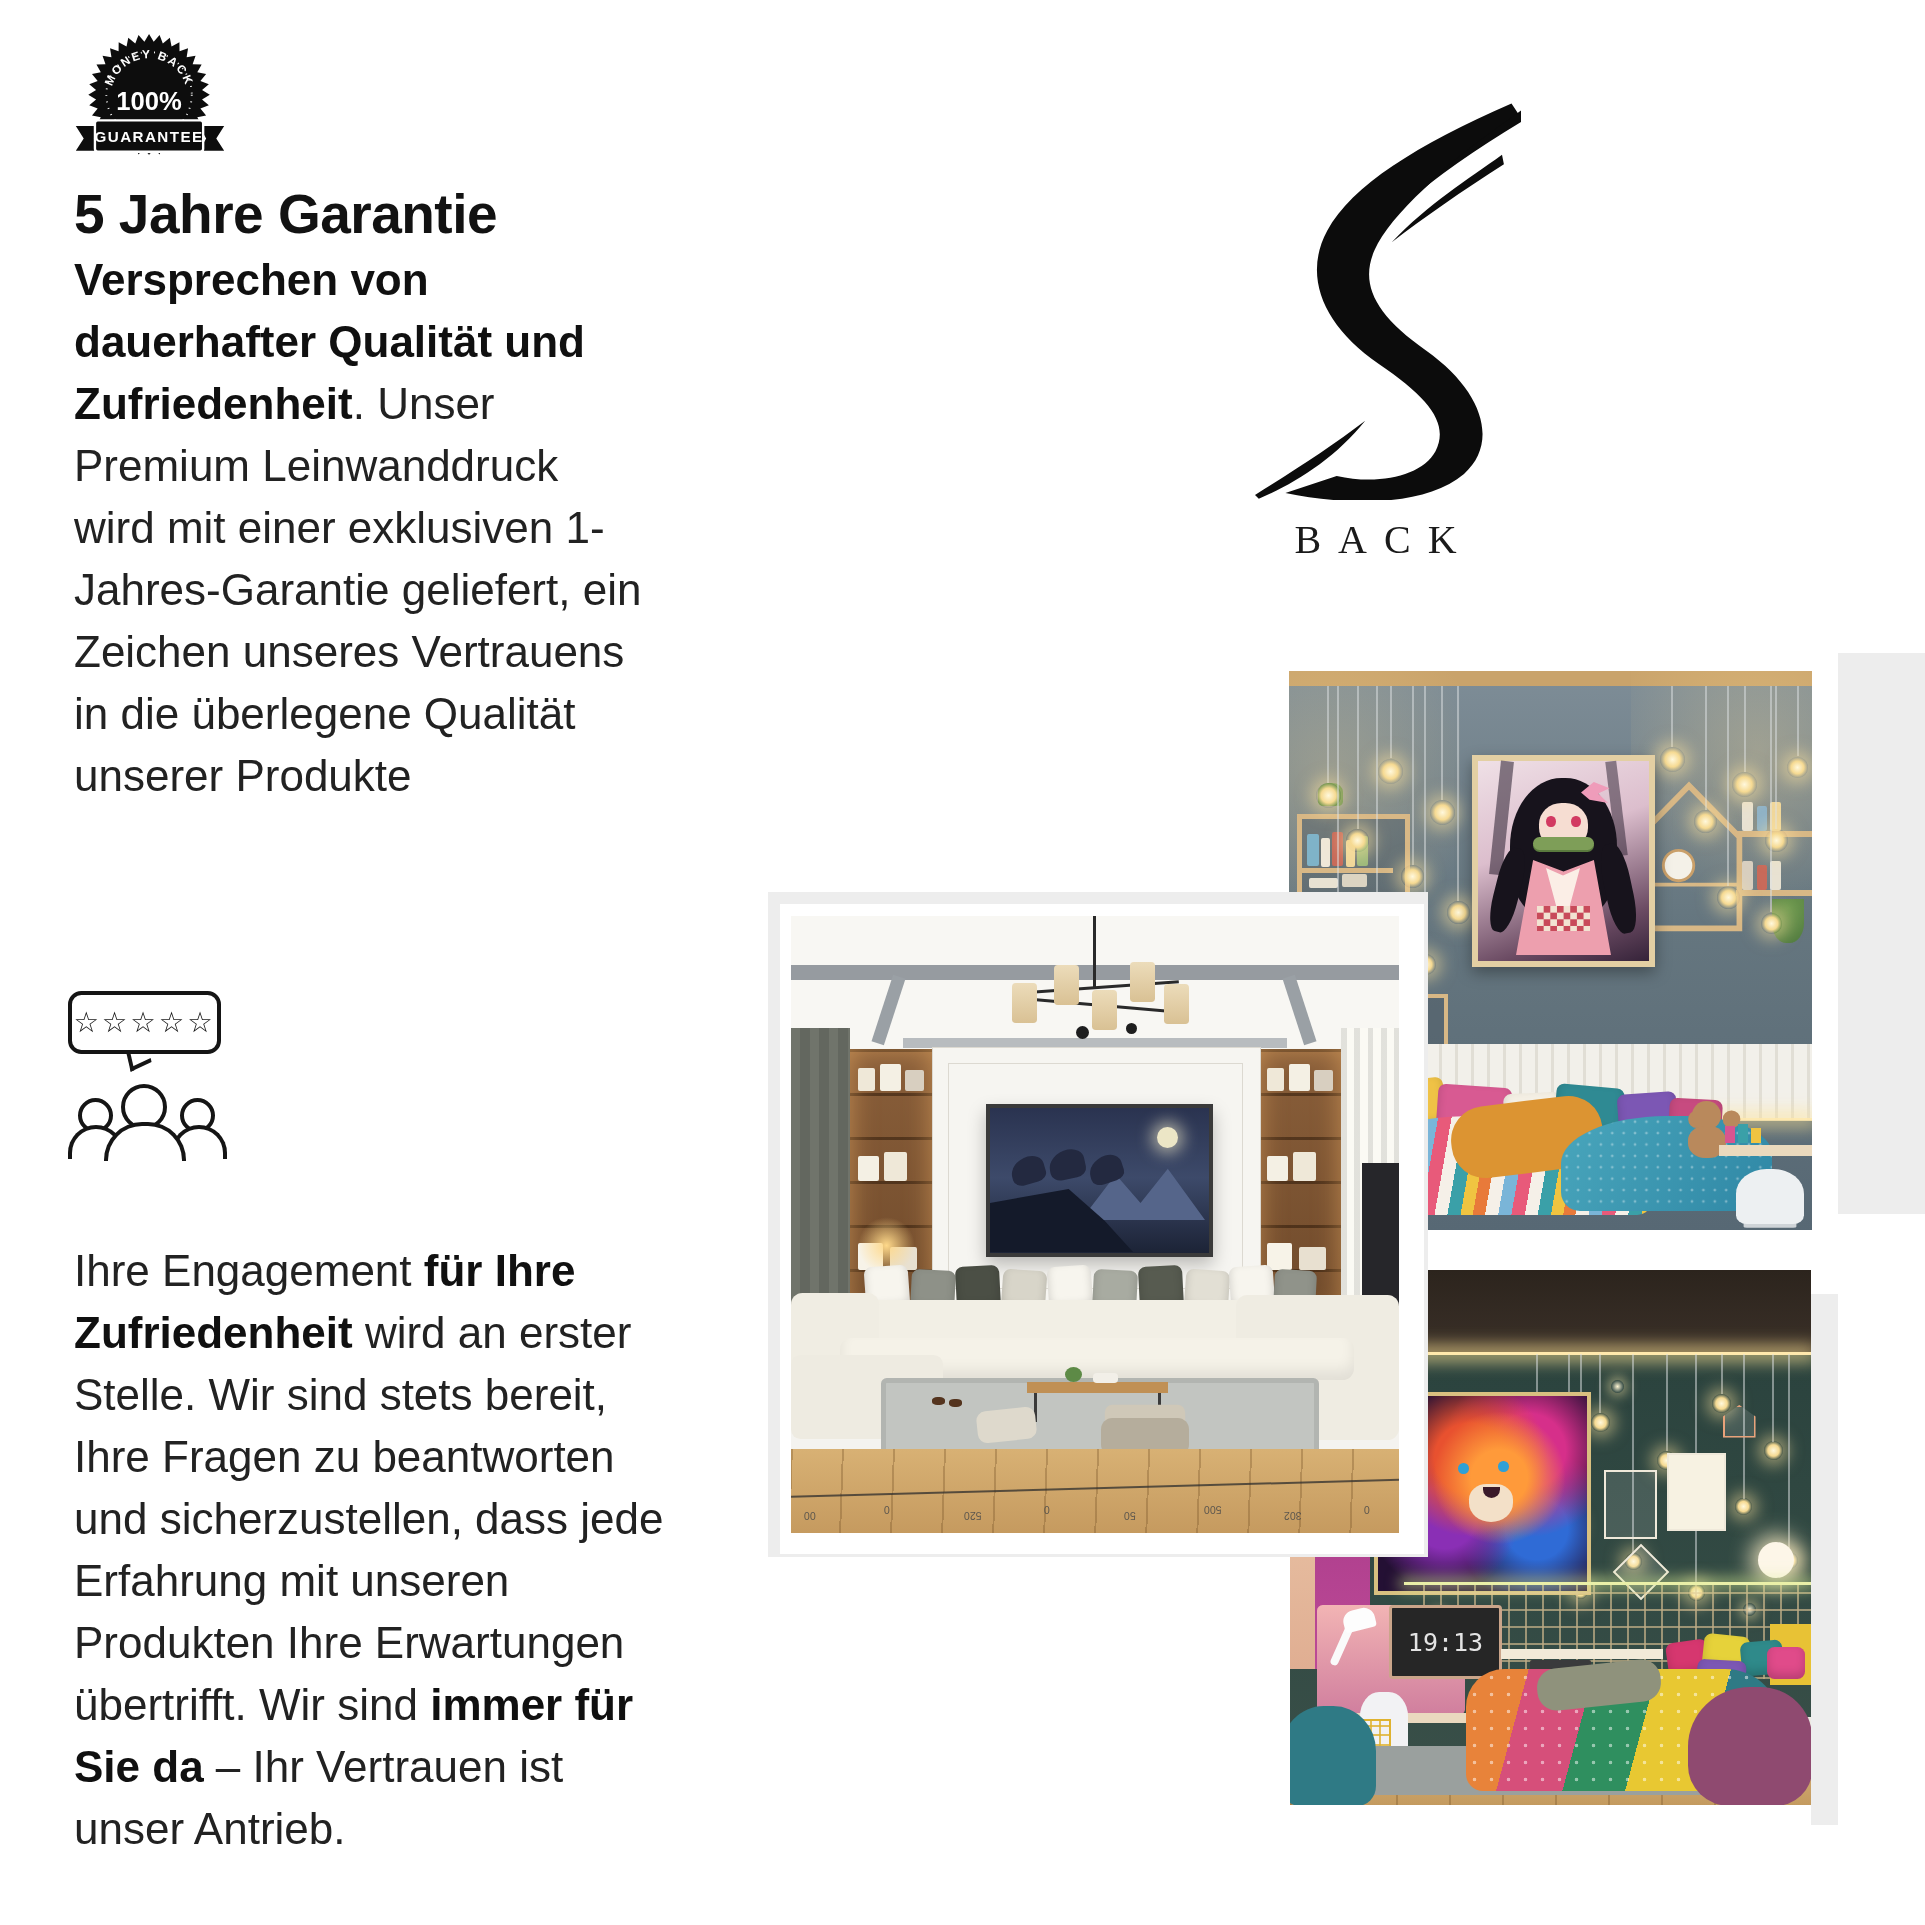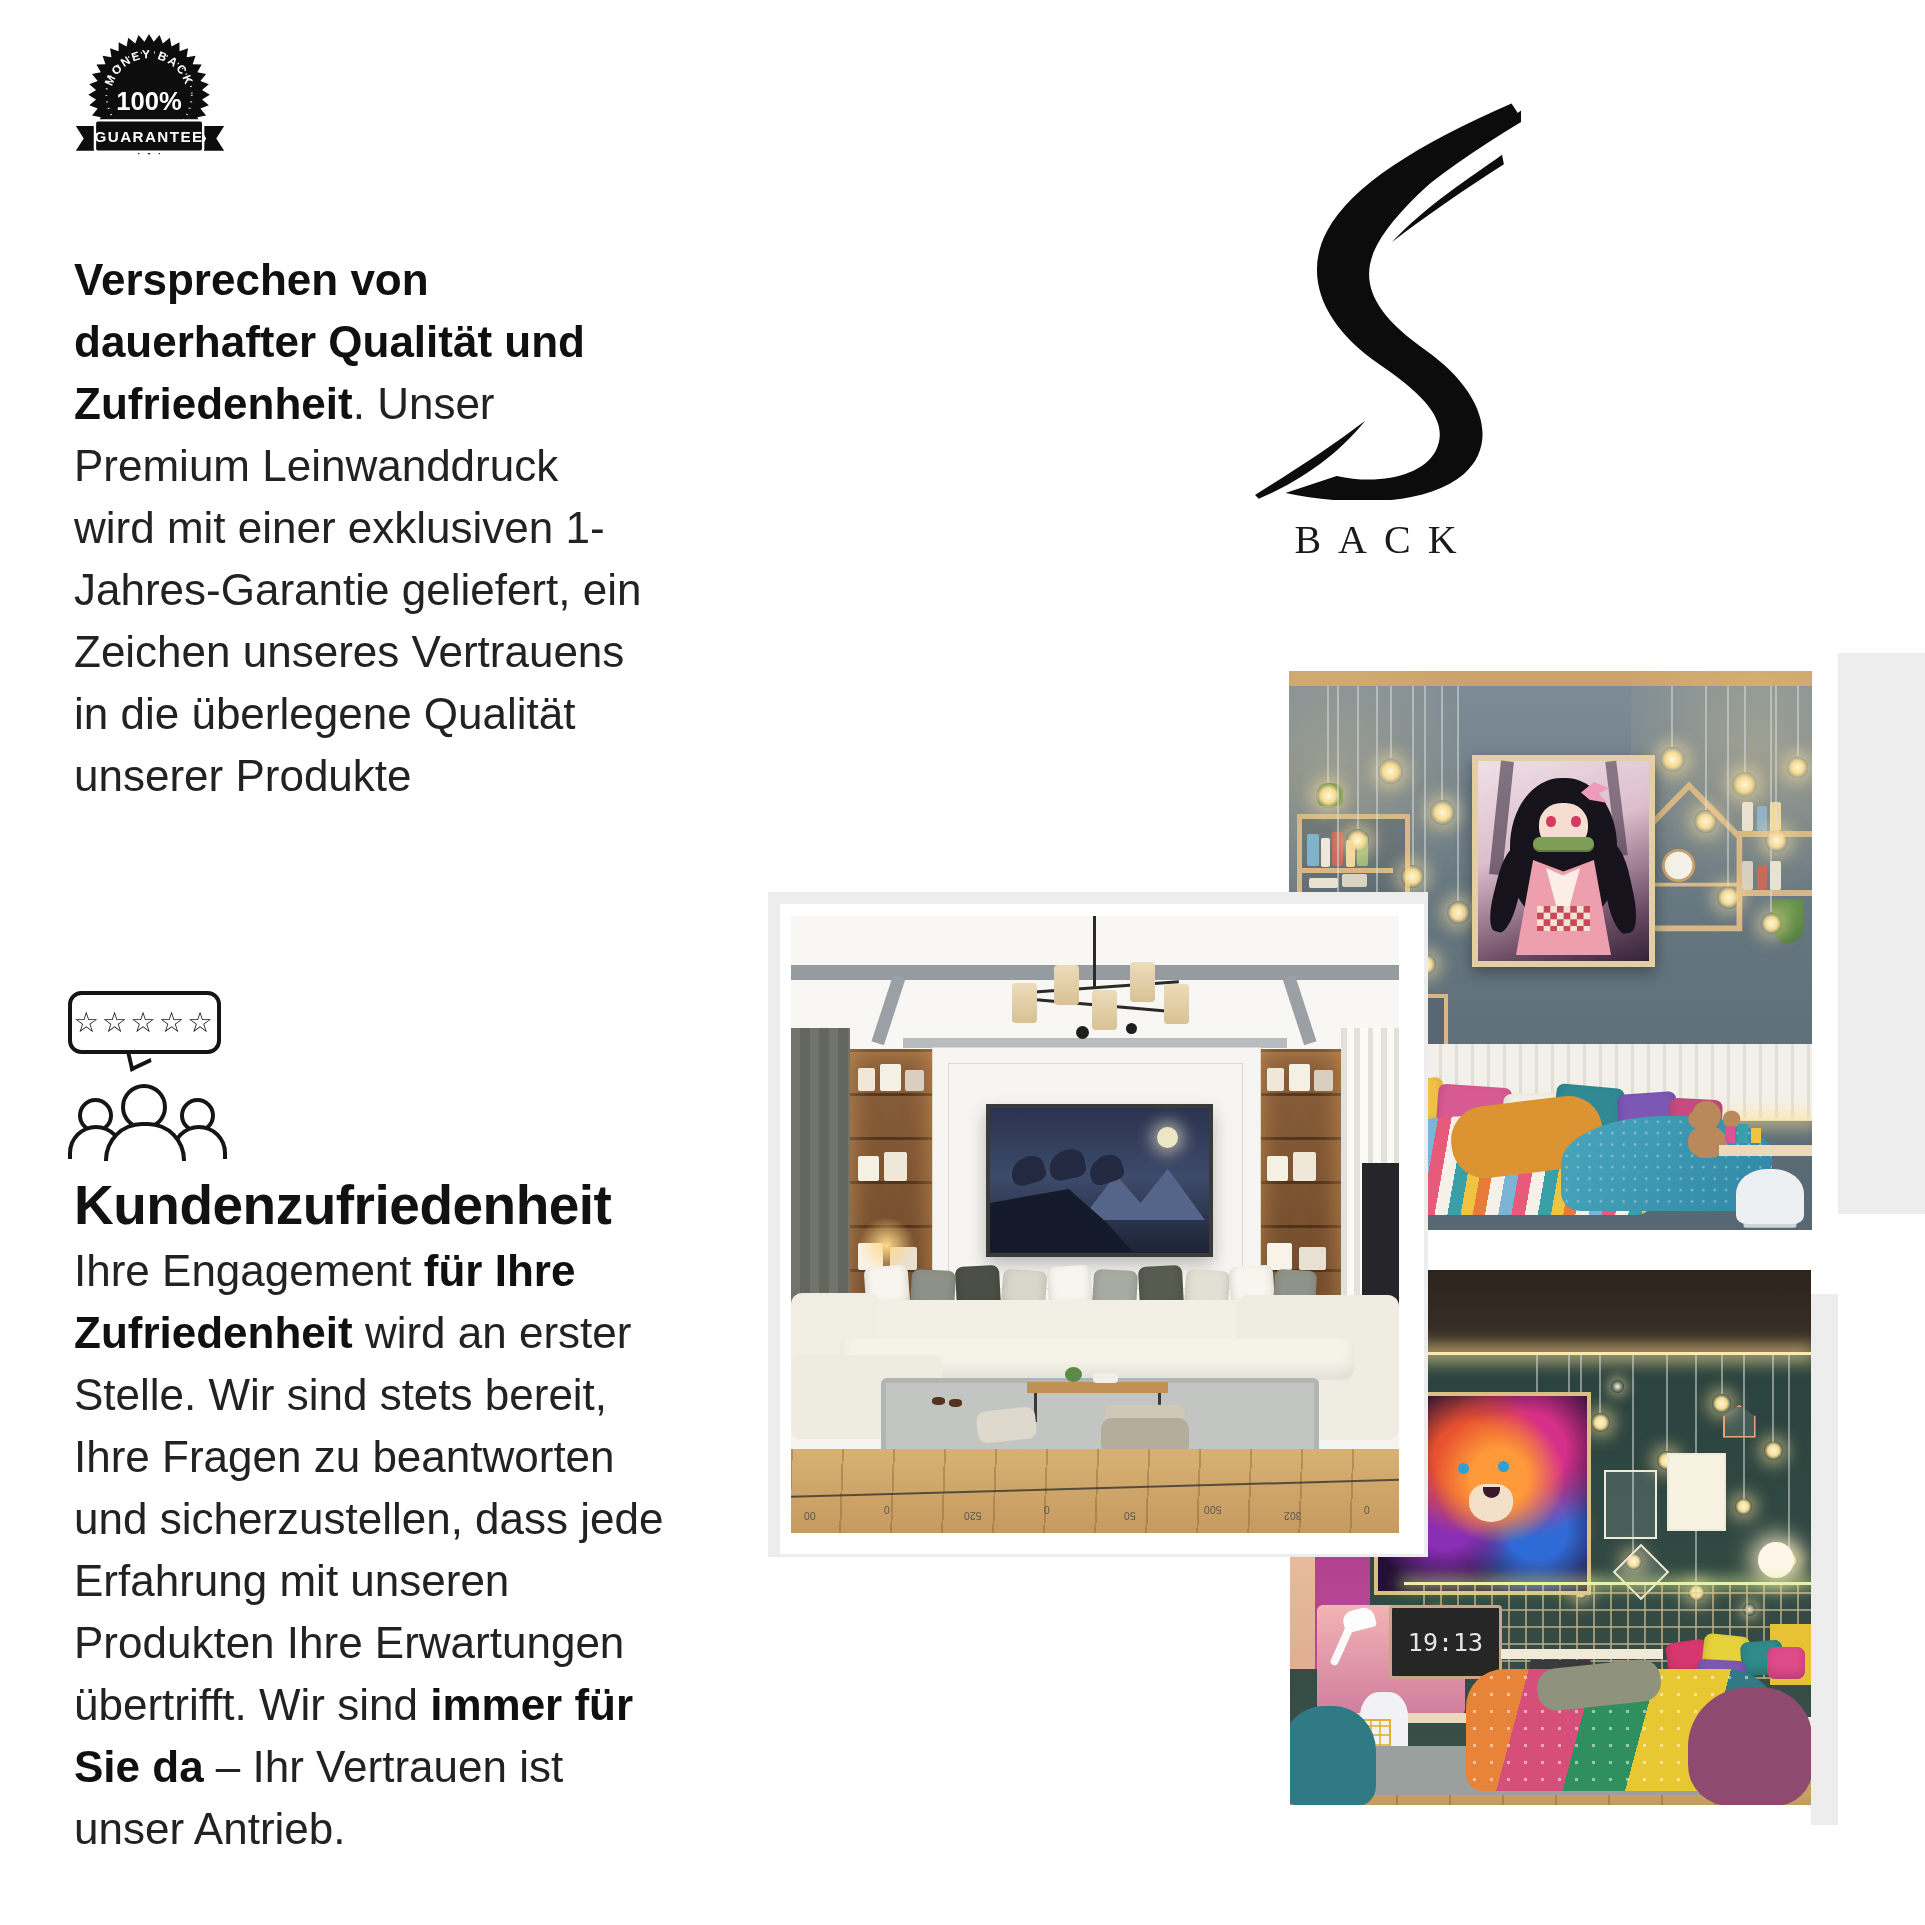--- a/index.html
+++ b/index.html
@@ -42,20 +42,21 @@
       <textPath href="#arcp" startOffset="50%">MONEY BACK</textPath>
     </text>
     <text x="85" y="80" font-size="27" font-weight="bold" fill="#ffffff" text-anchor="middle" font-family="Liberation Sans, sans-serif">100%</text>
     <polygon points="6,96 36,96 28,110 36,124 6,124 15,110" fill="#0d0d0d" stroke="#ffffff" stroke-width="2"></polygon>
     <polygon points="166,96 136,96 144,110 136,124 166,124 157,110" fill="#0d0d0d" stroke="#ffffff" stroke-width="2"></polygon>
     <rect x="28" y="91" width="114" height="33" rx="3" fill="#0d0d0d" stroke="#ffffff" stroke-width="2.5"></rect>
     <text x="85" y="114" font-size="16" font-weight="bold" fill="#ffffff" letter-spacing="1.5" text-anchor="middle" font-family="Liberation Sans, sans-serif">GUARANTEE</text>
     <text x="85" y="133" font-size="10" fill="#ffffff" text-anchor="middle" font-family="DejaVu Sans, sans-serif">★ ★ ★</text>
   </svg>
 
+  <div class="heading" style="left:74px;top:181px">5 Jahre Garantie</div>
   <div class="para" style="left:74px;top:249px;width:723px"><b>Versprechen von
 dauerhafter Qualität und
 Zufriedenheit</b><span>. Unser
 Premium Leinwanddruck
 wird mit einer exklusiven 1-
 Jahres-Garantie geliefert, ein
 Zeichen unseres Vertrauens
 in die überlegene Qualität
 unserer Produkte</span></div>
 
@@ -63,21 +64,20 @@
     <div class="bubble">☆☆☆☆☆</div>
     <div class="tail"></div>
     <div class="head" style="left:9.5px;top:107px;width:27px;height:27px;z-index:1"></div>
     <div class="bodyp" style="left:0px;top:134px;width:48px;height:30px;z-index:1"></div>
     <div class="head" style="left:112px;top:107px;width:27px;height:27px;z-index:1"></div>
     <div class="bodyp" style="left:103px;top:134px;width:48px;height:30px;z-index:1"></div>
     <div class="head" style="left:53px;top:93px;width:38px;height:38px;z-index:2"></div>
     <div class="bodyp" style="left:36px;top:131px;width:74px;height:35px;z-index:2"></div>
   </div>
 
-  <div class="heading" style="left:74px;top:1172px">Kundenzufriedenheit</div>
   <div class="para" style="left:74px;top:1240px;width:742px"><span>Ihre Engagement </span><b>für Ihre
 Zufriedenheit</b><span> wird an erster
 Stelle. Wir sind stets bereit,
 Ihre Fragen zu beantworten
 und sicherzustellen, dass jede
 Erfahrung mit unseren
 Produkten Ihre Erwartungen
 übertrifft. Wir sind </span><b>immer für
 Sie da</b><span> – Ihr Vertrauen ist
 unser Antrieb.</span></div>

